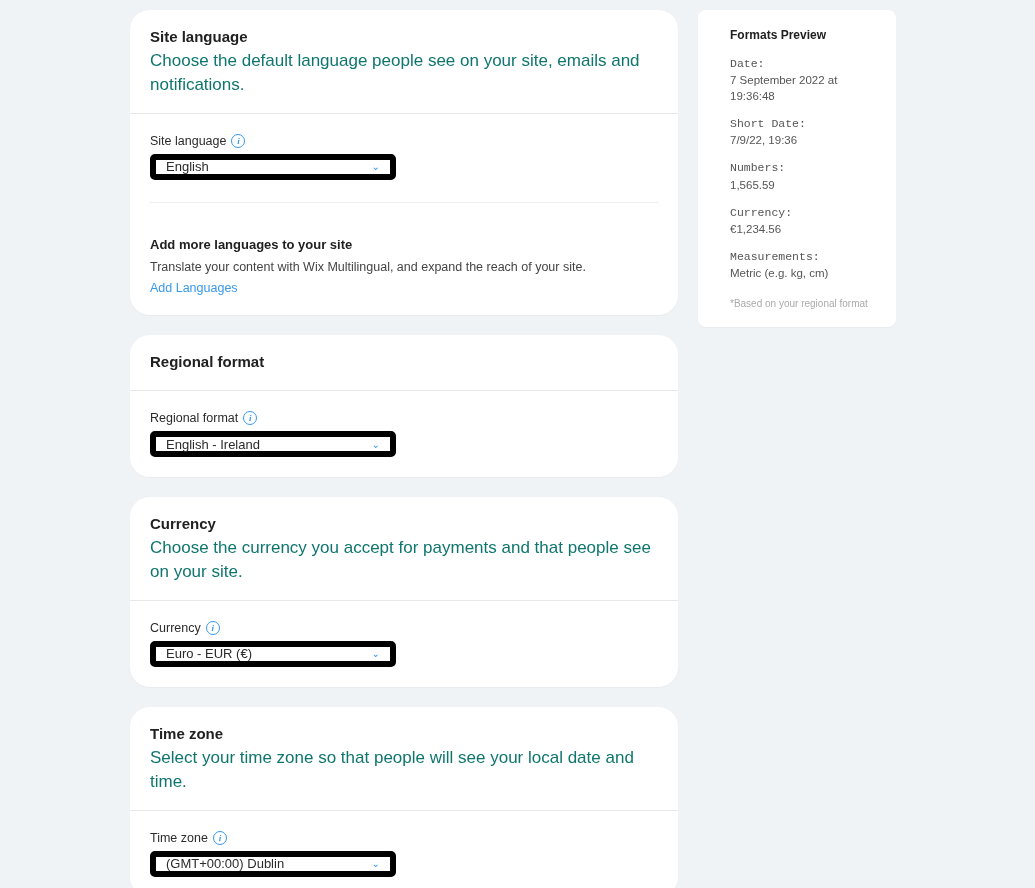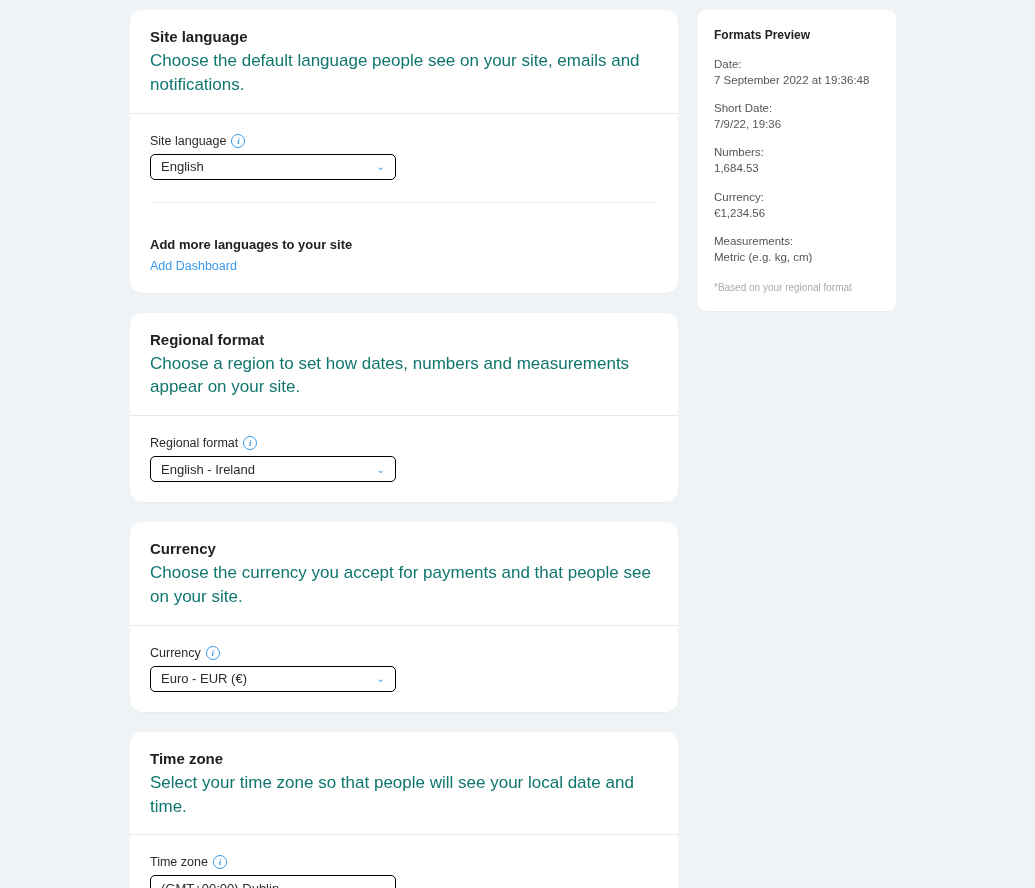--- a/index.html
+++ b/index.html
@@ -22,21 +22,21 @@
       gap: 20px;
     }
     .main-col {
       width: 548px;
     }
     .side-col {
       width: 198px;
     }
     .card {
       background: #fff;
-      border-radius: 12px;
+      border-radius: 20px;
       box-shadow: 0 1px 1px rgba(0,0,0,0.03);
       margin-bottom: 20px;
     }
     .card-header {
       padding: 18px 20px 16px 20px;
       border-bottom: 1px solid #e8e8e8;
     }
     .card-title {
       font-size: 15px;
       font-weight: 600;
@@ -69,21 +69,21 @@
       justify-content: center;
       font-size: 9px;
       color: #3899ec;
       font-weight: 600;
       font-family: Georgia, serif;
       font-style: italic;
     }
     .select {
       width: 246px;
       height: 26px;
-      border: 1px solid #000000;
+      border: 6px solid #000000;
       border-radius: 5px;
       background: #fff;
       display: flex;
       align-items: center;
       justify-content: space-between;
       padding: 0 10px;
       cursor: pointer;
       font-size: 13px;
       color: #2b2b2b;
     }
@@ -111,36 +111,37 @@
     }
     .link {
       color: #3899ec;
       text-decoration: none;
       cursor: pointer;
       font-size: 12.5px;
     }
     .side-card {
       background: #fff;
       border-radius: 8px;
-      padding: 18px 16px 18px 16px;
+      padding: 18px 16px 18px 32px;
       box-shadow: 0 1px 1px rgba(0,0,0,0.03);
     }
     .side-title {
       font-size: 12px;
       font-weight: 700;
       color: #212121;
       margin-bottom: 14px;
     }
     .preview-block {
       margin-bottom: 12px;
     }
     .preview-label {
       font-size: 11.5px;
       color: #555;
       line-height: 1.4;
+      font-family: Liberation Mono, monospace;
     }
     .preview-value {
       font-size: 11.5px;
       color: #555;
       line-height: 1.4;
     }
     .side-footnote {
       font-size: 10px;
       color: #aaa;
       margin-top: 17px;
@@ -181,28 +182,28 @@
         <div class="field-label">
           <span>Site language</span>
           <span class="info-icon">i</span>
         </div>
         <div class="select">
           <span>English</span>
           <span class="chevron">⌄</span>
         </div>
         <hr class="hr">
         <div class="subheading">Add more languages to your site</div>
-        <a class="link">Add Dashboard</a>
+        <div class="subtext">Translate your content with Wix Multilingual, and expand the reach of your site.</div>
+        <a class="link">Add Languages</a>
       </div>
     </div>
 
     <div class="card">
       <div class="card-header">
         <div class="card-title">Regional format</div>
-        <div class="card-desc">Choose a region to set how dates, numbers and measurements appear on your site.</div>
       </div>
       <div class="card-body">
         <div class="field-label">
           <span>Regional format</span>
           <span class="info-icon">i</span>
         </div>
         <div class="select">
           <span>English - Ireland</span>
           <span class="chevron">⌄</span>
         </div>
@@ -255,21 +256,21 @@
         <div class="preview-value">7 September 2022 at 19:36:48</div>
       </div>
 
       <div class="preview-block">
         <div class="preview-label">Short Date:</div>
         <div class="preview-value">7/9/22, 19:36</div>
       </div>
 
       <div class="preview-block">
         <div class="preview-label">Numbers:</div>
-        <div class="preview-value">1,684.53</div>
+        <div class="preview-value">1,565.59</div>
       </div>
 
       <div class="preview-block">
         <div class="preview-label">Currency:</div>
         <div class="preview-value">€1,234.56</div>
       </div>
 
       <div class="preview-block">
         <div class="preview-label">Measurements:</div>
         <div class="preview-value">Metric (e.g. kg, cm)</div>

